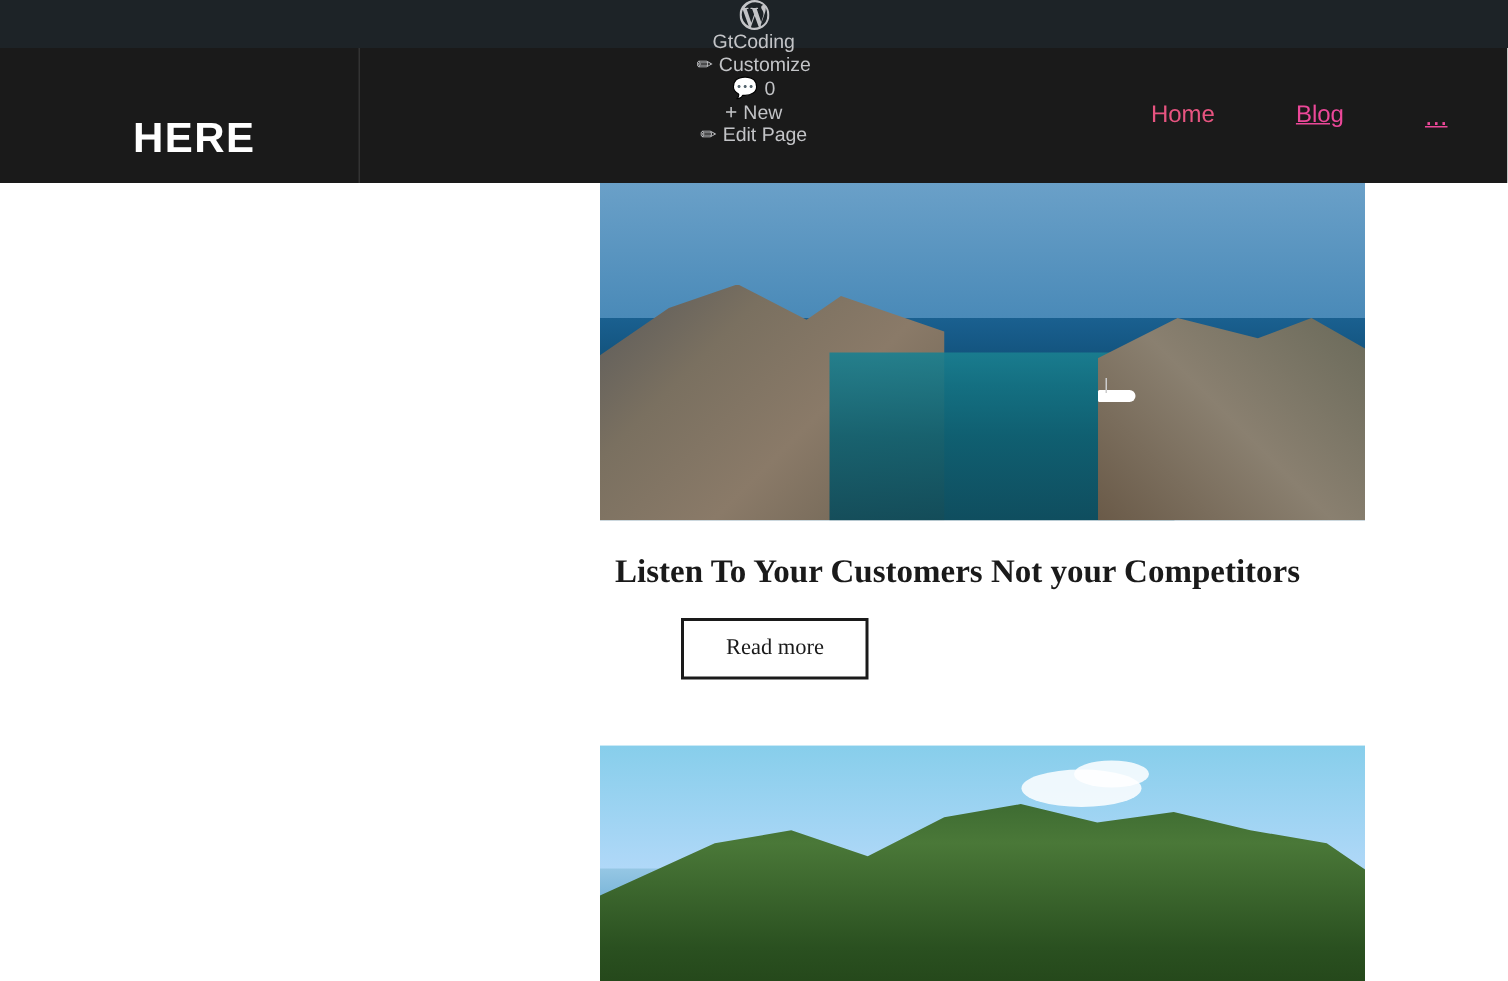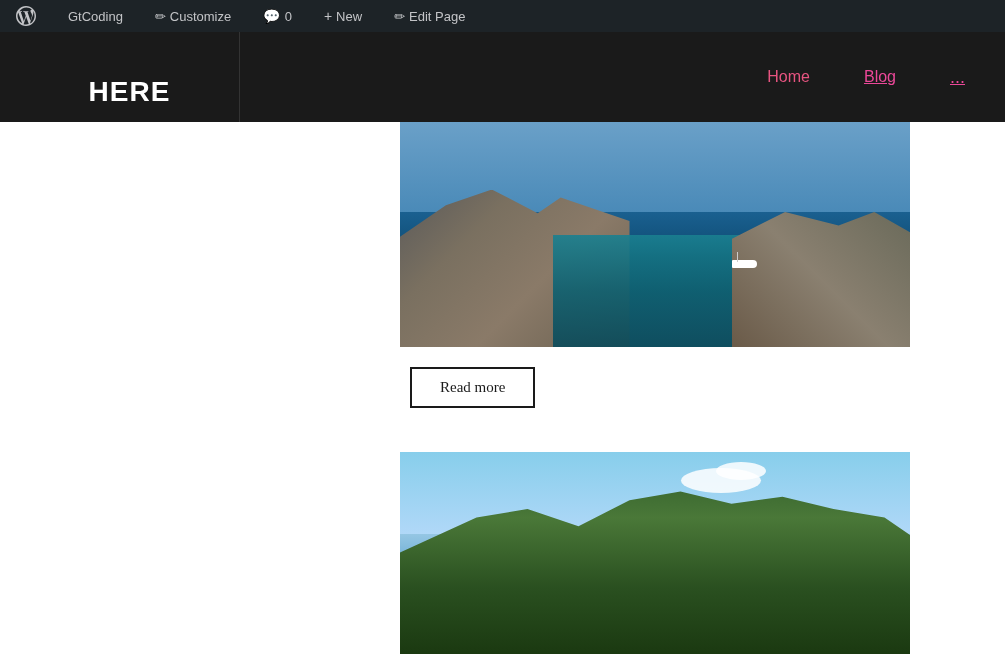--- a/index.html
+++ b/index.html
@@ -5,26 +5,27 @@
     * { margin: 0; padding: 0; box-sizing: border-box; }
     body { font-family: Georgia, 'Times New Roman', serif; background: #fff; width: 1005px; height: 654px; overflow: hidden; }
 
     
     #admin-bar {
       background: #1d2327;
       height: 32px;
       display: flex;
       align-items: center;
       padding: 0 8px;
-      gap: 16px;
+      gap: 0;
       position: fixed;
       top: 0;
       left: 0;
       right: 0;
       z-index: 1000;
+      flex-direction: column;
     }
     .admin-bar-item {
       display: flex;
       align-items: center;
       gap: 4px;
       color: #c3c4c7;
       font-family: -apple-system, BlinkMacSystemFont, 'Segoe UI', sans-serif;
       font-size: 13px;
       padding: 0 8px;
       height: 32px;
@@ -185,20 +186,21 @@
       display: inline-block;
       padding: 10px 28px;
       border: 2px solid #1a1a1a;
       background: #fff;
       color: #1a1a1a;
       font-family: Georgia, serif;
       font-size: 15px;
       cursor: pointer;
       text-decoration: none;
       margin-bottom: 24px;
+      margin-left: 44px;
     }
 
     
     .post-image-bottom {
       width: 100%;
       height: 205px;
       position: relative;
       overflow: hidden;
     }
     .cinque-terre {
@@ -300,20 +302,21 @@
       <div class="post-image">
         <div class="post-image-top">
           <div class="sky-top"></div>
           <div class="cliff-left"></div>
           <div class="water-area"></div>
           <div class="cliff-right"></div>
           <div class="boat"></div>
         </div>
       </div>
       <div class="post-body-inner">
+        <h2 class="post-title">Listen To Your Customers Not your Competitors</h2>
         <a class="read-more-btn">Read more</a>
       </div>
     </div>
 
     <div class="post-card">
       <div class="post-image-bottom">
         <div class="cinque-terre">
           <div class="ct-sky"></div>
           <div class="ct-cloud cloud1"></div>
           <div class="ct-cloud cloud2"></div>

